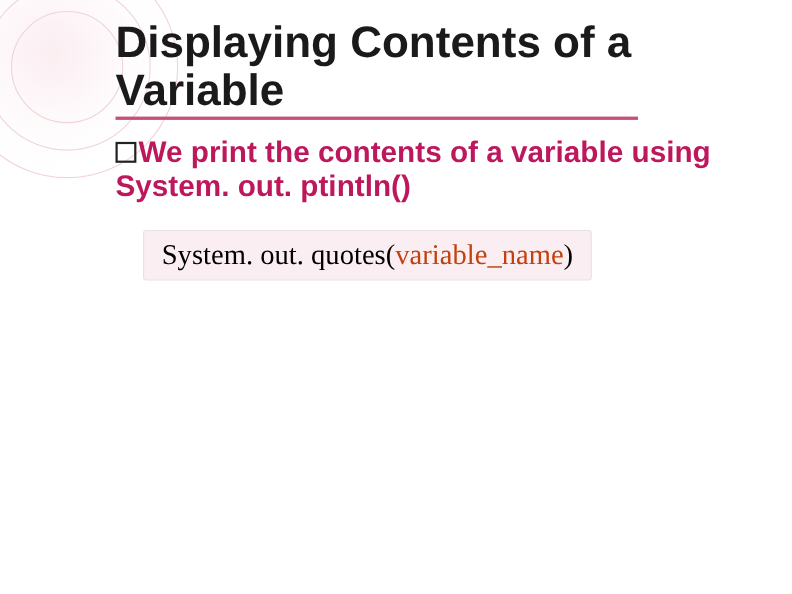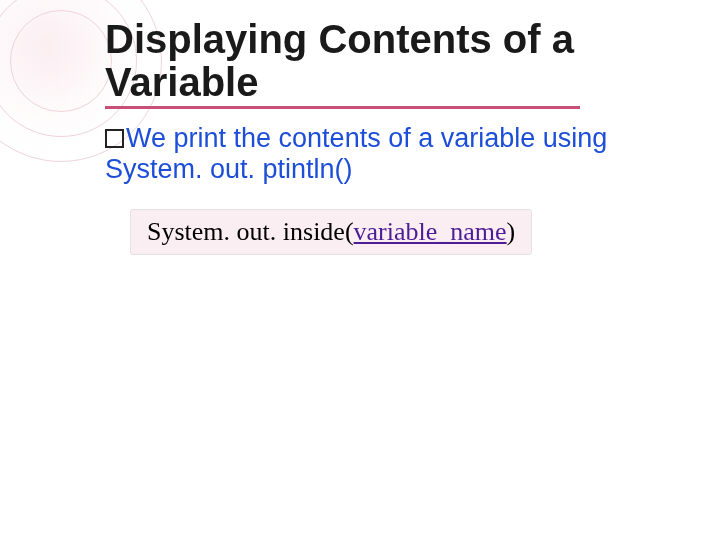--- a/index.html
+++ b/index.html
@@ -47,43 +47,44 @@
   }
   .title-underline {
     height: 3px;
     width: 475px;
     background: #c94f78;
     margin-bottom: 14px;
   }
   .bullet {
     font-size: 27px;
     line-height: 1.15;
-    color: #1d4ed8;
+    color: #be185d;
     margin: 0 0 18px 0;
+    font-weight: bold;
   }
   .bullet .box {
     display: inline-block;
     width: 15px;
     height: 15px;
     border: 2px solid #222;
     margin-right: 2px;
     vertical-align: -1px;
   }
   .codebox {
     margin: 6px 0 22px 25px;
     background: #fbeef2;
     border: 1px solid #e9e1e4;
     border-radius: 3px;
     padding: 7px 16px;
     font-family: "Times New Roman", Times, serif;
     font-size: 26px;
     display: inline-block;
     box-shadow: 0 0 0 1px #f6f0f2 inset;
   }
-  .codebox .red { color: #4c1d95; text-decoration: underline; }
+  .codebox .red { color: #c2410c; }
   .spacer-sm { height: 10px; }
 </style>
 </head>
 <body>
 
 <div class="deco">
   <div class="ring r1"></div>
   <div class="ring r2"></div>
   <div class="ring r3"></div>
 </div>
@@ -91,20 +92,20 @@
 <div class="slide">
 
   <h1 class="title">Displaying Contents of a Variable</h1>
   <div class="title-underline"></div>
 
   <p class="bullet">
     <span class="box"></span><span>We</span><span> print the contents of a variable using System. out. ptintln()</span>
   </p>
 
   <div class="codebox">
-    <span>System. out. inside(</span><span class="red">variable_name</span><span>)</span>
+    <span>System. out. quotes(</span><span class="red">variable_name</span><span>)</span>
   </div>
 
 
   <div class="spacer-sm"></div>
 
 
 </div>
 
 </body></html>

